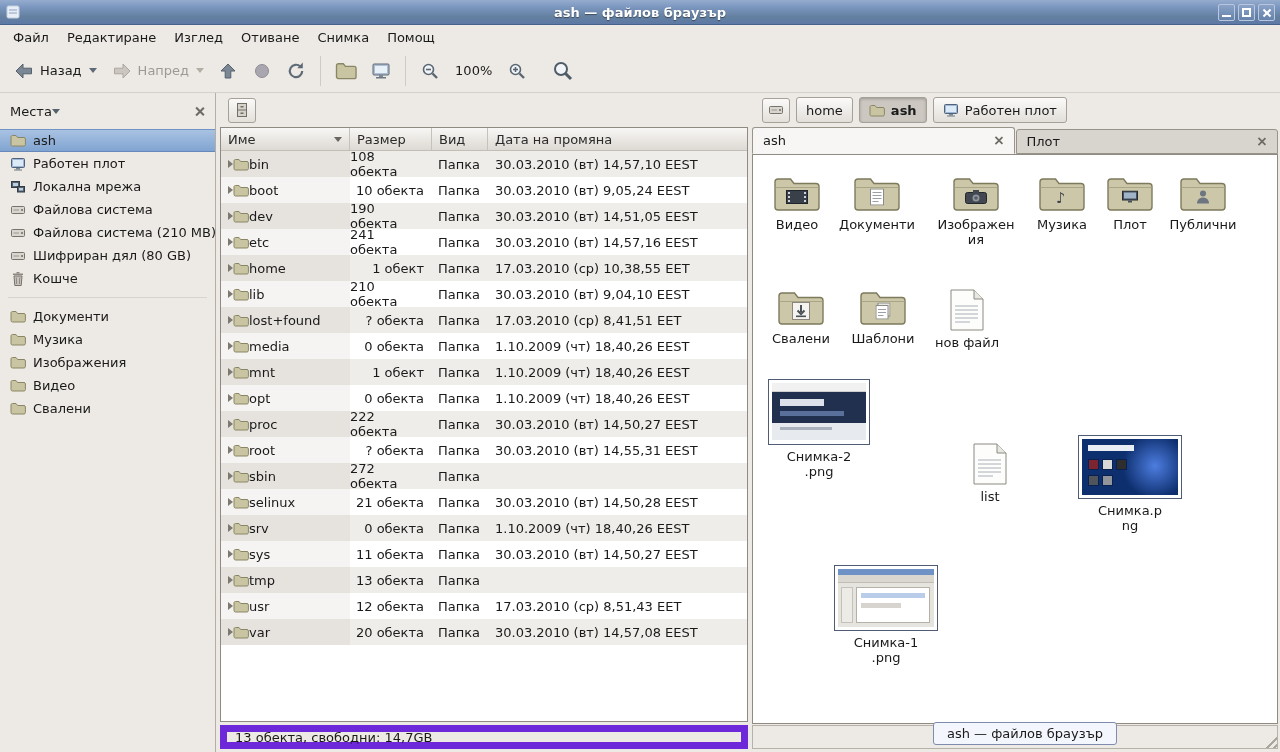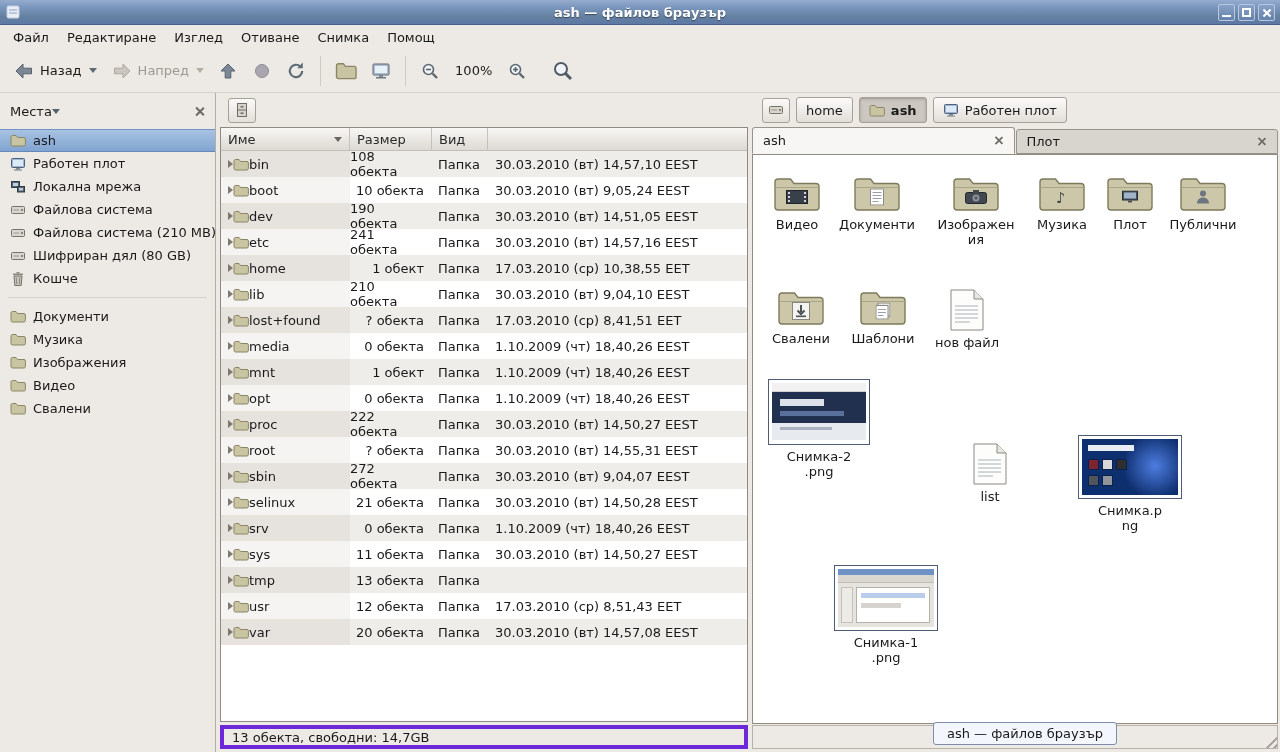--- a/index.html
+++ b/index.html
@@ -74,21 +74,21 @@
   .trow:nth-child(even){background:#ffffff}
   .cell{display:flex;align-items:center}
   .cell-name{width:129px;padding-left:4px}
   .trow:nth-child(odd) .cell-name{background:#e6e3df}
   .trow:nth-child(even) .cell-name{background:#f6f4f2}
   .cell-size{width:82px;justify-content:flex-end;padding-right:8px}
   .cell-type{width:56px;padding-left:6px}
   .cell-date{flex:1;padding-left:7px;white-space:nowrap}
   .exp{width:0;height:0;border-left:5px solid #7d7971;border-top:4px solid transparent;border-bottom:4px solid transparent;margin-left:3px}
   .lstatus{position:absolute;left:4px;right:2px;bottom:3px;height:24px;display:flex;align-items:center;
-    padding:0 8px;border:4px solid #6d28d9;background:#edeae5}
+    padding:0 8px;border:7px solid #6d28d9;background:#edeae5}
 
   
   #iconpane{position:absolute;left:750px;top:93px;right:0;bottom:0}
   .path-btn{height:26px;border:1px solid #a5a199;border-radius:3px;display:flex;align-items:center;gap:6px;
     padding:0 9px;background:linear-gradient(#fbfaf9,#e2dfd9);white-space:nowrap}
   .path-btn.active{background:#ccc8c1;box-shadow:inset 0 1px 3px rgba(0,0,0,.25);font-weight:bold}
   .tabs{position:absolute;left:2px;right:2px;top:34px;height:27px;display:flex;gap:1px}
   .tab{flex:1;display:flex;align-items:center;padding:0 10px;border:1px solid #98948c;border-radius:3px 3px 0 0}
   .tab.active{background:#f7f6f4;border-bottom-color:#f7f6f4}
   .tab.inactive{background:#d8d5cf;margin-top:2px}
@@ -343,20 +343,23 @@
       <span class="th th-name">
           <span>Име</span>
           <span class="sort"></span>
         </span>
       <span class="th th-size">
           <span>Размер</span>
         </span>
       <span class="th th-type">
           <span>Вид</span>
         </span>
+      <span class="th th-date">
+          <span>Дата на промяна</span>
+        </span>
     </div>
     <div id="tree-rows">
         <div class="trow">
           <span class="cell cell-name">
             <span class="exp"></span>
             <span class="sicon"><svg width="16" height="15" viewBox="0 0 16 15">
                 <path d="M1 4C1 3.2 1.6 2.5 2.4 2.5H6l1.6 2H14c.8 0 1.4.6 1.4 1.4v5.7c0 .8-.6 1.4-1.4 1.4H2.4C1.6 13 1 12.4 1 11.6Z" fill="#c9c5a2" stroke="#8a8665"></path>
               </svg></span>
             <span>bin</span>
           </span>
@@ -499,21 +502,20 @@
         <div class="trow">
           <span class="cell cell-name">
             <span class="exp"></span>
             <span class="sicon"><svg width="16" height="15" viewBox="0 0 16 15">
                 <path d="M1 4C1 3.2 1.6 2.5 2.4 2.5H6l1.6 2H14c.8 0 1.4.6 1.4 1.4v5.7c0 .8-.6 1.4-1.4 1.4H2.4C1.6 13 1 12.4 1 11.6Z" fill="#c9c5a2" stroke="#8a8665"></path>
               </svg></span>
             <span>sbin</span>
           </span>
           <span class="cell cell-size">272 обекта</span>
           <span class="cell cell-type">Папка</span>
-          <span class="cell cell-date">30.03.2010 (вт) 9,04,07 EEST</span>
         </div>
         <div class="trow">
           <span class="cell cell-name">
             <span class="exp"></span>
             <span class="sicon"><svg width="16" height="15" viewBox="0 0 16 15">
                 <path d="M1 4C1 3.2 1.6 2.5 2.4 2.5H6l1.6 2H14c.8 0 1.4.6 1.4 1.4v5.7c0 .8-.6 1.4-1.4 1.4H2.4C1.6 13 1 12.4 1 11.6Z" fill="#c9c5a2" stroke="#8a8665"></path>
               </svg></span>
             <span>selinux</span>
           </span>
           <span class="cell cell-size">21 обекта</span>

